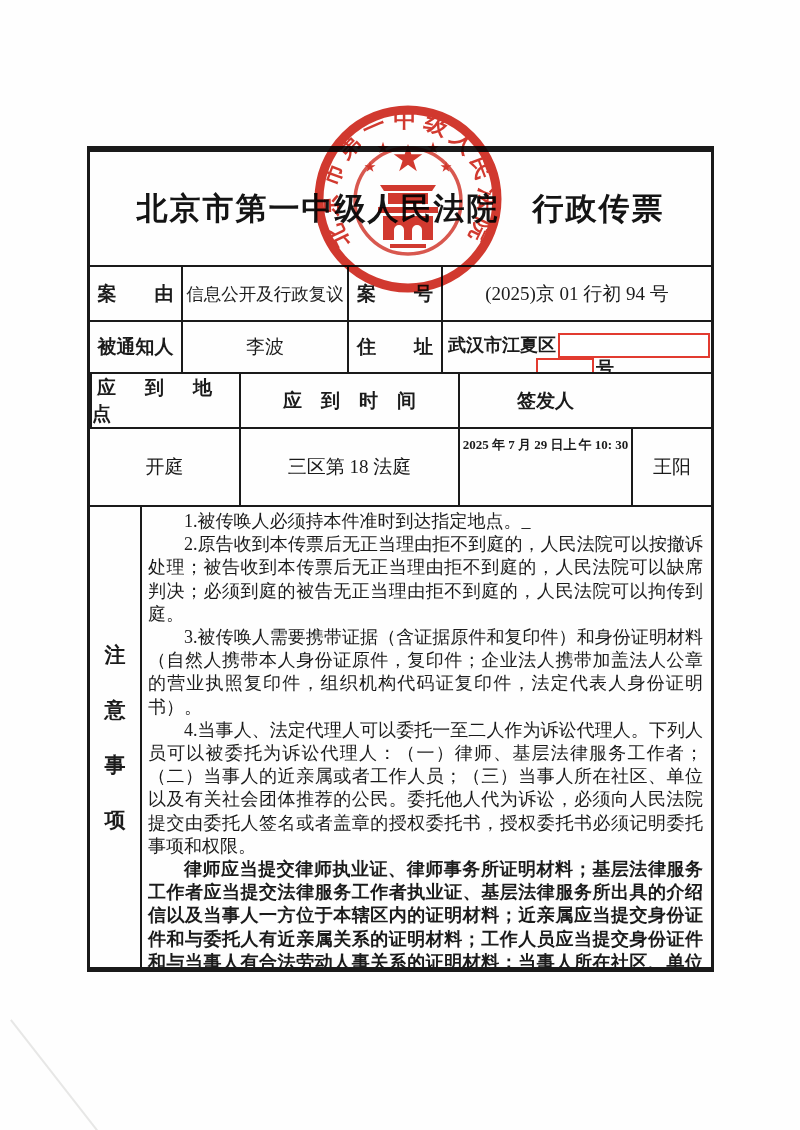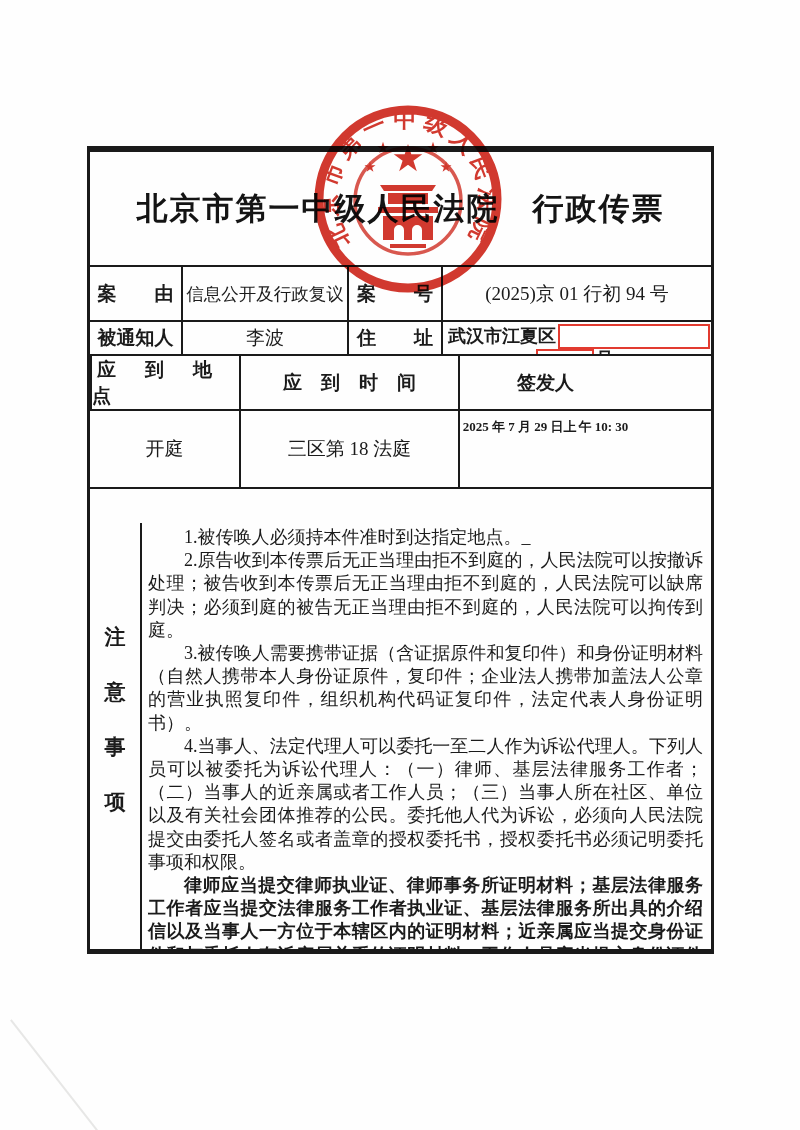--- a/index.html
+++ b/index.html
@@ -22,21 +22,21 @@
   .cell.nb { border-left:none; }
 
   .title-row { height:113px; display:flex; align-items:center; justify-content:center; }
   .doc-title {
     font-size:31px; font-weight:900; letter-spacing:2px; color:#141414;
     font-family:"Liberation Sans","DejaVu Sans",sans-serif;
   }
 
   .cols-a { grid-template-columns: 91px 166px 94px 1fr; }
   .cols-b { grid-template-columns: 149px 219px 173px 1fr; }
-  .h40 { height:55px; } .h46 { height:34px; } .h78 { height:78px; }
+  .h40 { height:55px; } .h46 { height:52px; } .h78 { height:78px; }
 
   .lbl { font-weight:700; font-size:19px; letter-spacing:0; }
   .val { font-weight:400; font-size:19px; }
   .val.tight { font-size:17.5px; letter-spacing:0; }
   .spread { letter-spacing:5px; text-indent:5px; }
 
   .addr-cell { flex-direction:column; align-items:stretch; justify-content:center; padding:20px 0 2px 5px; font-weight:700; font-size:18px; line-height:21px; }
   .addr-l1 { display:flex; align-items:center; }
   .addr-l2 { display:flex; align-items:center; margin-left:88px; }
   .redact { border:2px solid #e23b30; background:#fff; display:inline-block; }
@@ -44,21 +44,21 @@
   .redact.r2 { width:58px; height:22px; margin-right:2px; }
 
   .time-cell { flex-direction:row; align-items:flex-start; justify-content:center; padding-left:0; font-weight:700; font-size:13px; line-height:31px; }
   .time-cell .l2 { padding-left:2px; }
 
   
   .notes-row { grid-template-columns: 50px 1fr; height:462px; }
   .notes-label { flex-direction:column; justify-content:center; gap:27px; font-size:21px; font-weight:600; }
   .notes-body {
     display:block; padding:3px 8px 4px 6px; text-align:justify;
-    font-size:18px; line-height:23.2px; letter-spacing:0;margin-top:34px;
+    font-size:18px; line-height:23.2px; letter-spacing:0;
   }
   .notes-body p { text-indent:2em; }
   .notes-body p.bold { font-weight:700; }
 
   
   .seal { position:absolute; left:310px; top:101px; width:196px; height:196px;
           mix-blend-mode:multiply; opacity:.93; pointer-events:none; }
 
   
   .scan-line { position:absolute; left:-18px; top:1078px; width:150px; height:2px;
@@ -104,20 +104,21 @@
       <div class="cell lbl">签发人</div>
     </div>
 
     <div class="row cols-b h78">
       <div class="cell nb val">开庭</div>
       <div class="cell val">三区第 18 法庭</div>
       <div class="cell time-cell">
         <div class="l1">2025 年 7 月 29 日上</div>
         <div class="l2">午 10: 30</div>
       </div>
+      <div class="cell val">王阳</div>
     </div>
 
     <div class="row notes-row">
       <div class="cell nb notes-label">
         <span>注</span>
         <span>意</span>
         <span>事</span>
         <span>项</span>
       </div>
       <div class="cell notes-body">

